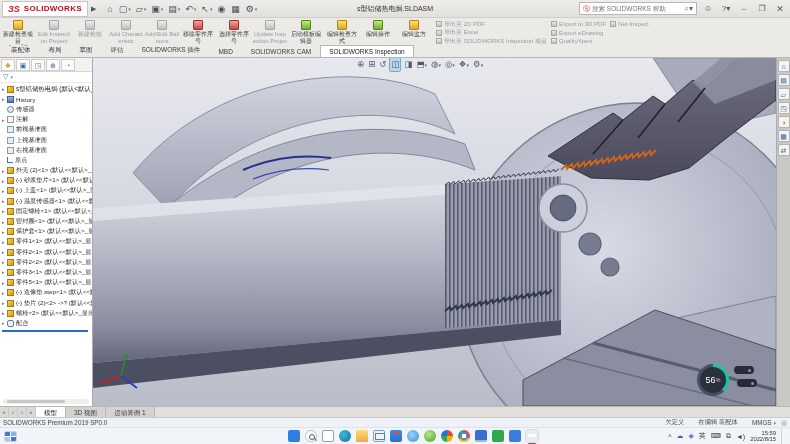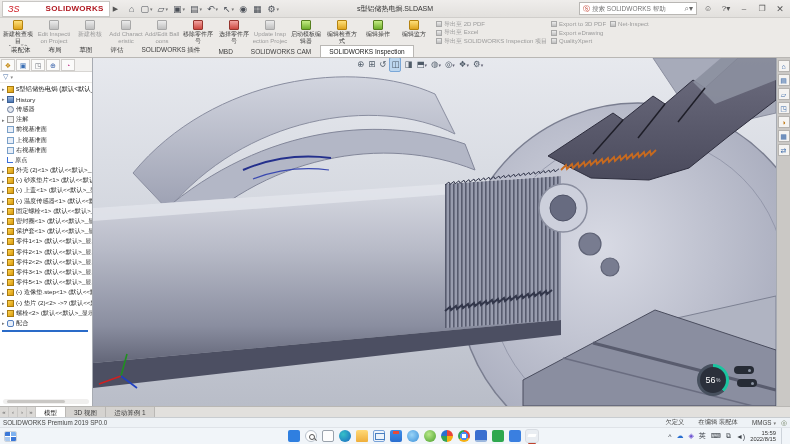--- a/index.html
+++ b/index.html
@@ -6,22 +6,22 @@
   html,body { width:790px; height:444px; }
   body { font-family:"Liberation Sans","DejaVu Sans",sans-serif; overflow:hidden; }
   #root { position:relative; width:790px; height:444px; background:#e8e6e3; overflow:hidden; }
 
   
   #titlebar { position:absolute; left:0; top:0; width:790px; height:18px;
     background:linear-gradient(#efedeb,#e2e0dd); border-bottom:1px solid #d0cecb;
     display:flex; align-items:center; }
   #logo { display:flex; align-items:center; background:#fff; border:1px solid #c9c7c4;
     height:16px; padding:0 5px; margin-left:2px; }
-  #logo .mark { color:#d02028; font-weight:normal; font-style:italic; font-size:9px; margin-right:18px; }
-  #logo .word { color:#b01820; font-weight:bold; font-size:8px; letter-spacing:.3px;margin-left:8px; }
+  #logo .mark { color:#d02028; font-weight:bold; font-style:italic; font-size:9px; margin-right:4px; }
+  #logo .word { color:#b01820; font-weight:bold; font-size:8px; letter-spacing:.3px; }
   .flyout { color:#555; font-size:7px; margin:0 3px; }
   #qat { display:flex; align-items:center; gap:1px; margin-left:6px; }
   .qat-btn { display:flex; align-items:center; color:#4a4f57; font-size:9px; padding:0 2px; height:15px; }
   .qat-btn .caret { font-size:5px; color:#777; margin-left:1px; }
   #title-text { position:absolute; left:0; right:0; top:0; height:18px; text-align:center;
     font-size:7px; color:#333; line-height:18px; pointer-events:none; }
   #tb-right { margin-left:auto; display:flex; align-items:center; gap:4px; padding-right:3px; }
   #search-box { display:flex; align-items:center; background:#fff; border:1px solid #b9b7b4;
     height:13px; width:118px; padding:0 3px; }
   #search-box .s-ico { color:#c0392b; font-size:7px; margin-right:2px; }

